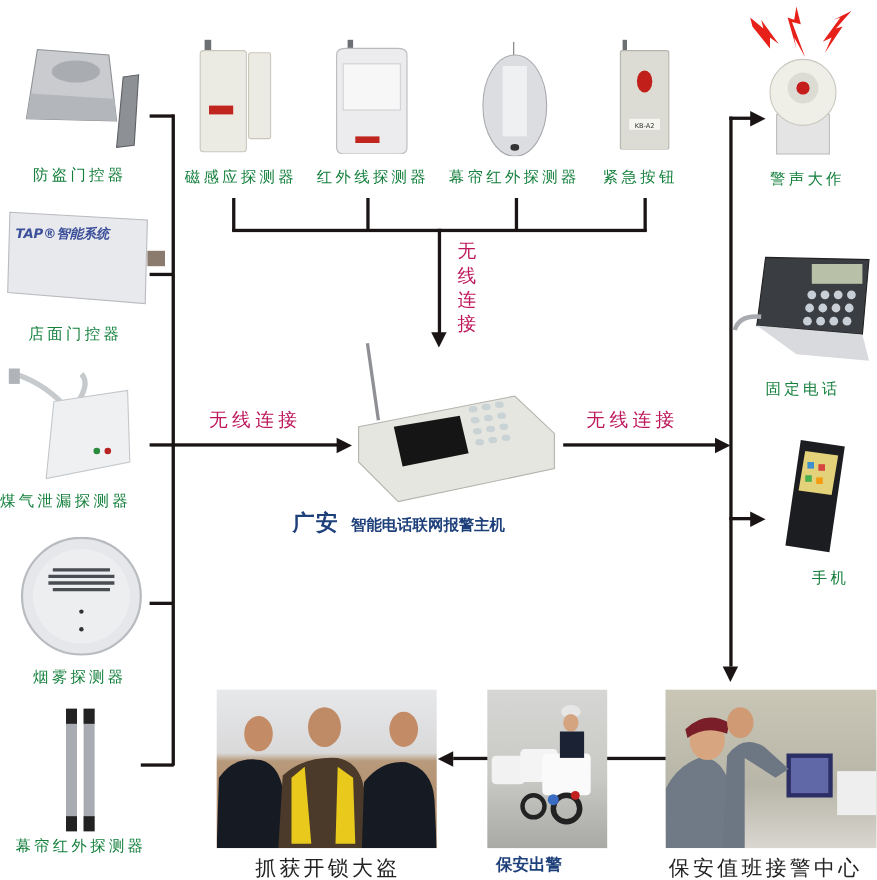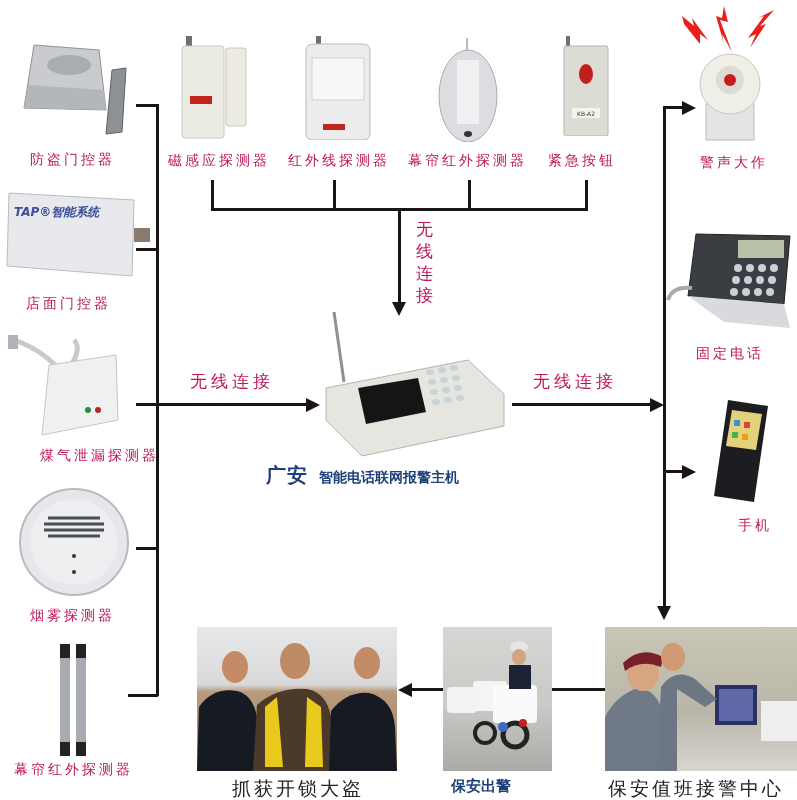--- a/index.html
+++ b/index.html
@@ -1,20 +1,20 @@
 <!DOCTYPE html>
 <html><head>
 <meta charset="utf-8">
 <style>
   html, body { margin: 0; padding: 0; background: #ffffff; }
   body { width: 797px; height: 800px; position: relative; overflow: hidden;
          font-family: "DejaVu Sans", "Liberation Sans", sans-serif; }
   .abs { position: absolute; }
   .line { position: absolute; background: #1a1414; }
-  .label { position: absolute; color: #be185d; font-size: 14px; letter-spacing: 3px; white-space: nowrap; text-align: left; }
+  .label { position: absolute; color: #15803d; font-size: 14px; letter-spacing: 3px; white-space: nowrap; text-align: left; }
   .flow-label { position: absolute; color: #be185d; font-size: 17px; letter-spacing: 4px; white-space: nowrap; }
   .arrow-r { position: absolute; width: 0; height: 0; border-top: 7px solid transparent; border-bottom: 7px solid transparent; border-left: 14px solid #1a1414; }
   .arrow-l { position: absolute; width: 0; height: 0; border-top: 7px solid transparent; border-bottom: 7px solid transparent; border-right: 14px solid #1a1414; }
   .arrow-d { position: absolute; width: 0; height: 0; border-left: 7px solid transparent; border-right: 7px solid transparent; border-top: 14px solid #1a1414; }
   .device { position: absolute; }
   .photo { position: absolute; overflow: hidden; }
 </style>
 </head>
 <body>
 
@@ -72,21 +72,21 @@
 
 <div class="device" style="left:4px; top:330px; width:120px; height:110px;">
   <svg width="120" height="110" viewBox="0 0 120 110">
     <path d="M10 10 Q40 20 60 45 Q80 20 70 10" stroke="#c7cacd" stroke-width="5" fill="none"></path>
     <rect x="4" y="5" width="10" height="14" fill="#b0b3b7"></rect>
     <path d="M45 35 L112 25 L114 90 L38 105 Z" fill="#eef0f2" stroke="#c4c7ca"></path>
     <circle cx="84" cy="80" r="3" fill="#2a8a3e"></circle>
     <circle cx="94" cy="80" r="3" fill="#b82424"></circle>
   </svg>
 </div>
-<div class="label" style="left:0px; top:447px;margin-left:40px;">煤气泄漏探测器</div>
+<div class="label" style="left:0px; top:447px;">煤气泄漏探测器</div>
 
 <div class="device" style="left:18px; top:488px; width:112px; height:112px;">
   <svg width="112" height="112" viewBox="0 0 112 112">
     <ellipse cx="56" cy="54" rx="54" ry="53" fill="#e5e7ea" stroke="#b8bbbf" stroke-width="2"></ellipse>
     <ellipse cx="56" cy="54" rx="44" ry="43" fill="#eceef0"></ellipse>
     <g stroke="#4a4d52" stroke-width="3">
       <line x1="30" y1="30" x2="82" y2="30"></line>
         <line x1="26" y1="36" x2="86" y2="36"></line>
       <line x1="26" y1="42" x2="86" y2="42"></line>
         <line x1="30" y1="48" x2="82" y2="48"></line>

